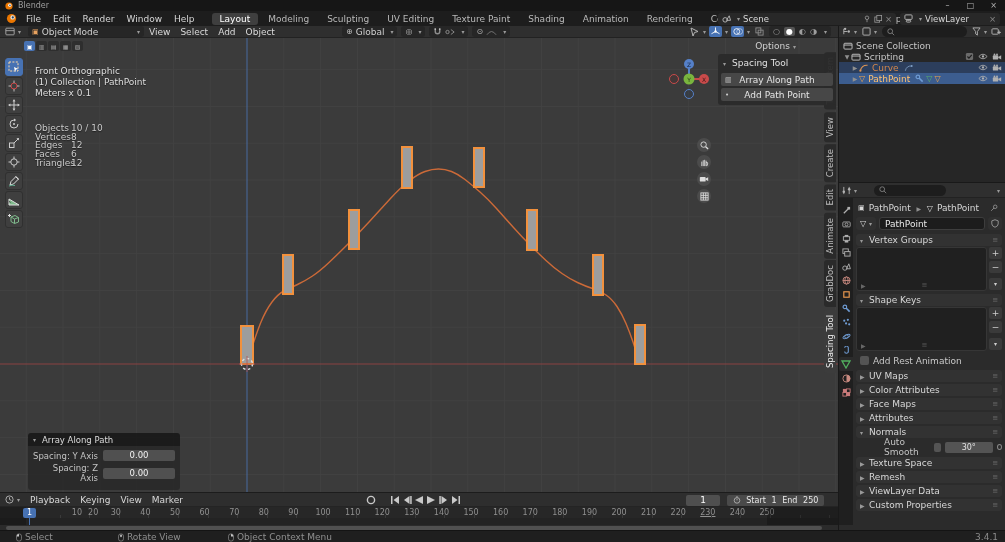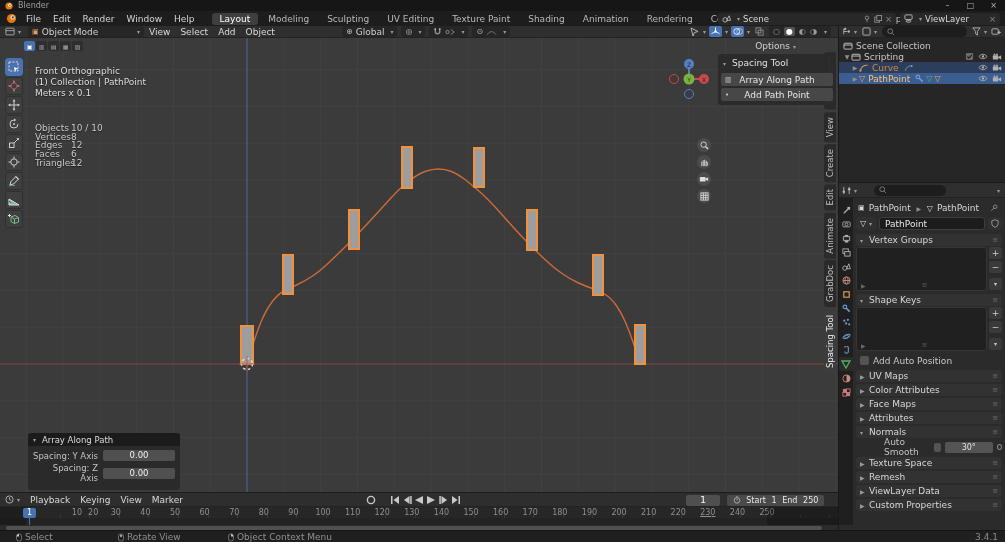--- a/index.html
+++ b/index.html
@@ -998,21 +998,21 @@
             </div>
           <div class="sidebtns">
             <div>+</div>
             <div>−</div>
             <div style="margin-top:3px;font-size:6px">▾</div>
           </div>
         </div>
 
         <div class="chkrow">
           <span class="chk"></span>
-          <span>Add Auto Position</span>
+          <span>Add Rest Animation</span>
         </div>
 
           <div class="panel">
             <span class="pcar">▶</span>
             <span>UV Maps</span>
             <span class="pdrag">≡</span>
           </div>
 
           <div class="panel">
             <span class="pcar">▶</span>

